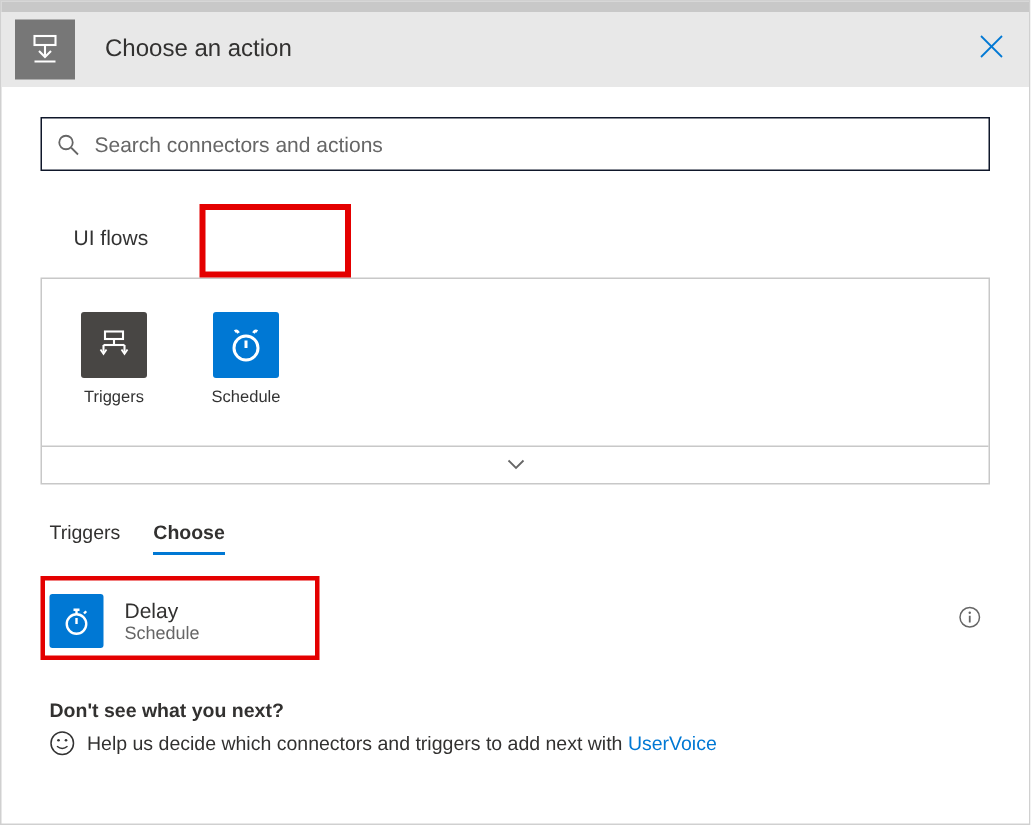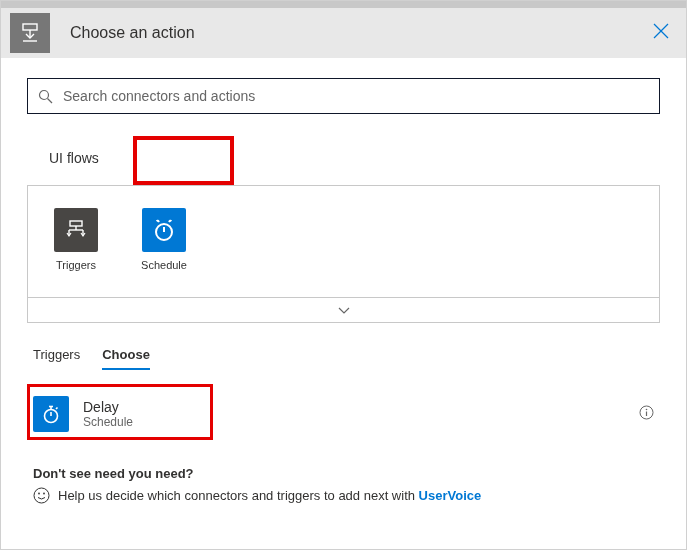--- a/index.html
+++ b/index.html
@@ -49,21 +49,21 @@
     .action-text { margin-left: 14px; flex:1; }
     .action-title { font-size: 14px; color:#323130; line-height: 1.2; }
     .action-sub { font-size: 12px; color:#666; }
     .action-info { margin-left:auto; color:#666; cursor:pointer; }
     .red-box-delay { position:absolute; border: 3px solid #e40000; top: -6px; left: 0px; width: 186px; height: 56px; pointer-events:none; }
 
     
     .help { margin-top: 28px; padding-left: 6px; }
     .help-title { font-size: 13px; font-weight: 600; color:#323130; margin-bottom: 6px; }
     .help-text { font-size: 13px; color:#323130; display:flex; align-items:center; gap: 8px; }
-    .help-text a { color:#0078d4; text-decoration:none;font-weight:bold; }
+    .help-text a { color:#0078d4; text-decoration:none; }
   </style>
 </head>
 <body>
 
 <div class="container">
 
   <div class="header">
     <div class="header-icon">
       <svg width="22" height="22" viewBox="0 0 22 22">
         <rect x="4" y="2" width="14" height="6" fill="none" stroke="#fff" stroke-width="1.4"></rect>
@@ -162,21 +162,21 @@
             <circle cx="7.5" cy="7.5" r="6.5" fill="none" stroke="#666" stroke-width="1"></circle>
             <circle cx="7.5" cy="4.5" r="0.8" fill="#666"></circle>
             <line x1="7.5" y1="6.5" x2="7.5" y2="11" stroke="#666" stroke-width="1.2"></line>
           </svg>
         </div>
         <div class="red-box-delay"></div>
       </div>
     </div>
 
     <div class="help">
-      <div class="help-title">Don't see need you need?</div>
+      <div class="help-title">Don't see what you next?</div>
       <div class="help-text">
         <svg width="17" height="17" viewBox="0 0 17 17">
           <circle cx="8.5" cy="8.5" r="7.5" fill="none" stroke="#333" stroke-width="1"></circle>
           <circle cx="6" cy="6.5" r="0.9" fill="#333"></circle>
           <circle cx="11" cy="6.5" r="0.9" fill="#333"></circle>
           <path d="M 5 10.5 Q 8.5 13.5 12 10.5" fill="none" stroke="#333" stroke-width="1"></path>
         </svg>
         <span>
           <span>Help us decide which connectors and triggers to add next with </span><a href="#">UserVoice</a>
         </span>

